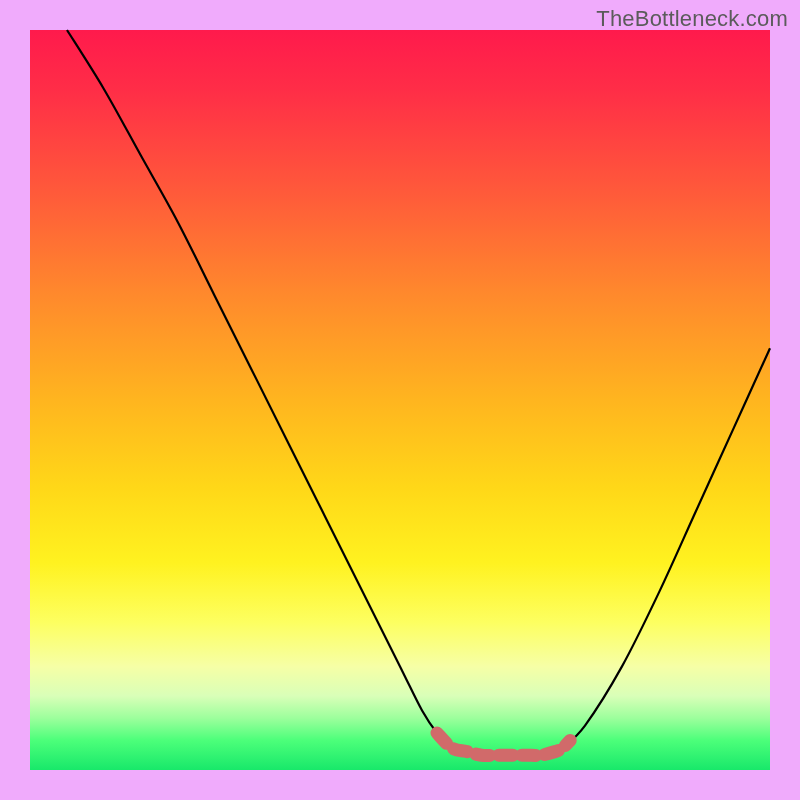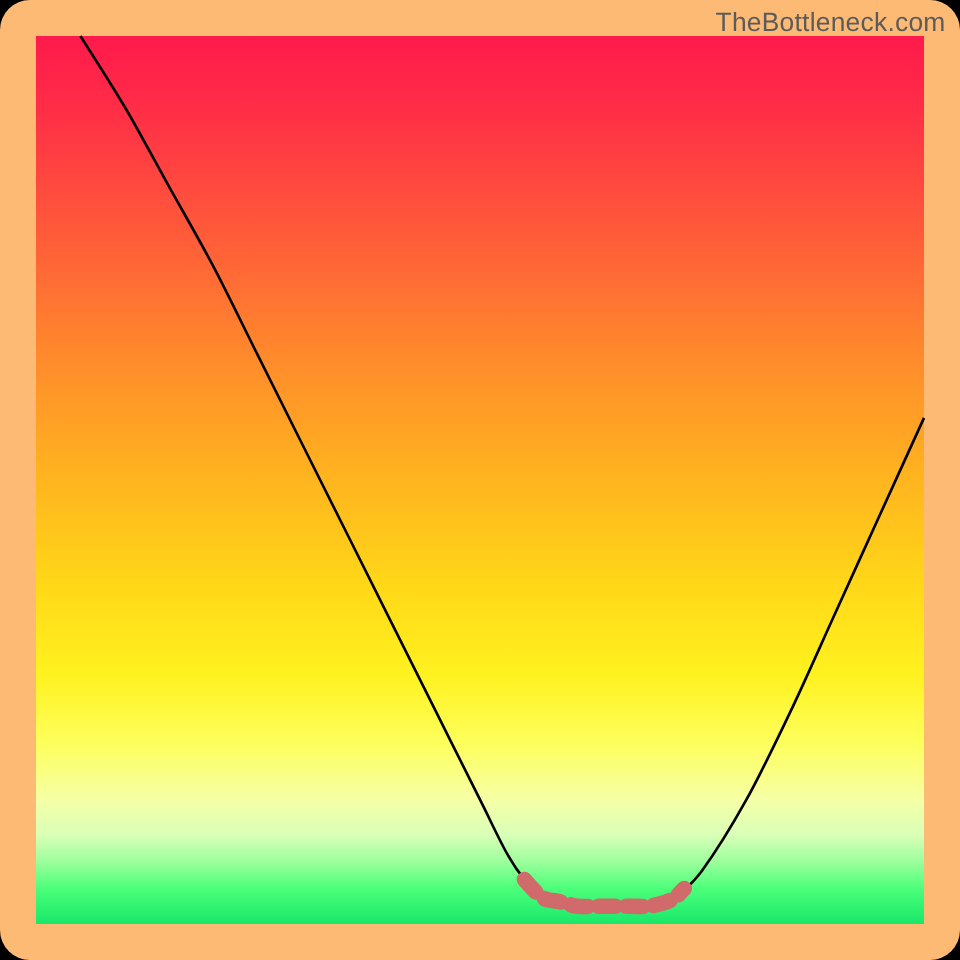--- a/index.html
+++ b/index.html
@@ -8,22 +8,21 @@
     width: 800px;
     height: 800px;
     overflow: hidden;
     background: #000;
     font-family: Arial, Helvetica, sans-serif;
   }
   .frame {
     position: relative;
     width: 800px;
     height: 800px;
-    background: #fdba74;
-    border-radius: 25px;
+    background: #f0abfc;
   }
   .plot-area {
     position: absolute;
     left: 30px;
     top: 30px;
     width: 740px;
     height: 740px;
     
     background: linear-gradient(to bottom,
       #ff1a4c 0%,

